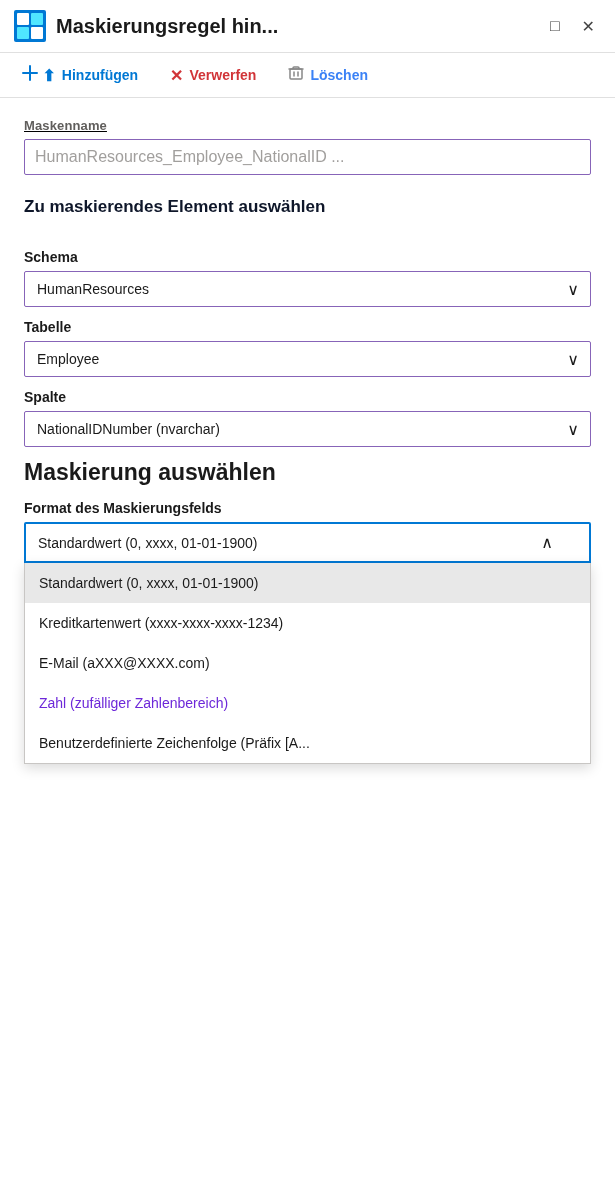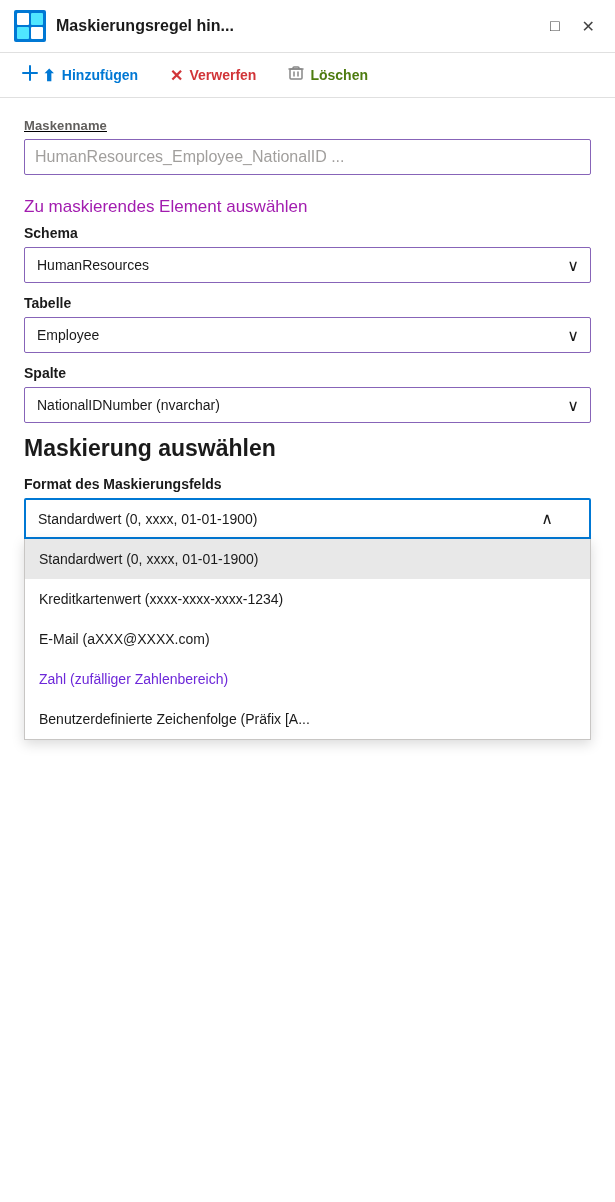--- a/index.html
+++ b/index.html
@@ -26,21 +26,21 @@
 
     .title-bar-icon {
       width: 32px;
       height: 32px;
       margin-right: 10px;
       flex-shrink: 0;
     }
 
     .title-bar-title {
       flex: 1;
-      font-size: 16px;
+      font-size: 20px;
       font-weight: 600;
       color: #1a1a1a;
       white-space: nowrap;
       overflow: hidden;
       text-overflow: ellipsis;
     }
 
     .title-bar-controls {
       display: flex;
       gap: 10px;
@@ -75,21 +75,21 @@
       font-weight: 600;
       color: #0078d4;
       padding: 4px 6px;
     }
 
     .toolbar-btn.discard {
       color: #d13438;
     }
 
     .toolbar-btn.delete-btn {
-      color: #4d7c0f;
+      color: #3b82f6;
     }
 
     .toolbar-btn .icon {
       font-size: 16px;
     }
 
     .content {
       padding: 20px 24px;
     }
 
@@ -111,23 +111,23 @@
       background: #fff;
       outline: none;
     }
 
     .text-input::placeholder {
       color: #a19f9d;
     }
 
     .section-title {
       font-size: 17px;
-      font-weight: 400;
-      color: #a21caf;
-      margin: 22px 0 8px 0;
+      font-weight: 700;
+      color: #0f172a;
+      margin: 22px 0 32px 0;
     }
 
     .subsection-label {
       font-size: 14px;
       font-weight: 700;
       color: #1a1a1a;
       margin-bottom: 6px;
     }
 
     .select-wrapper {

